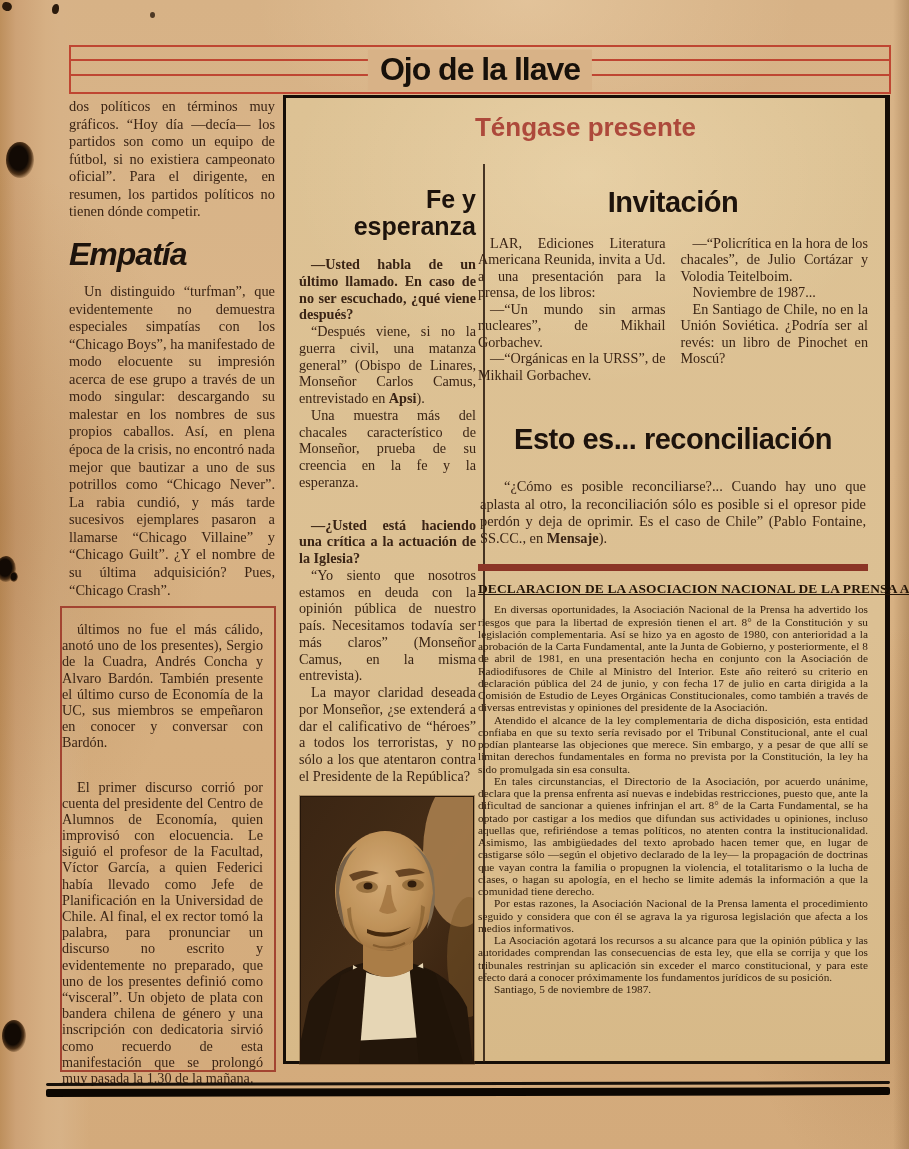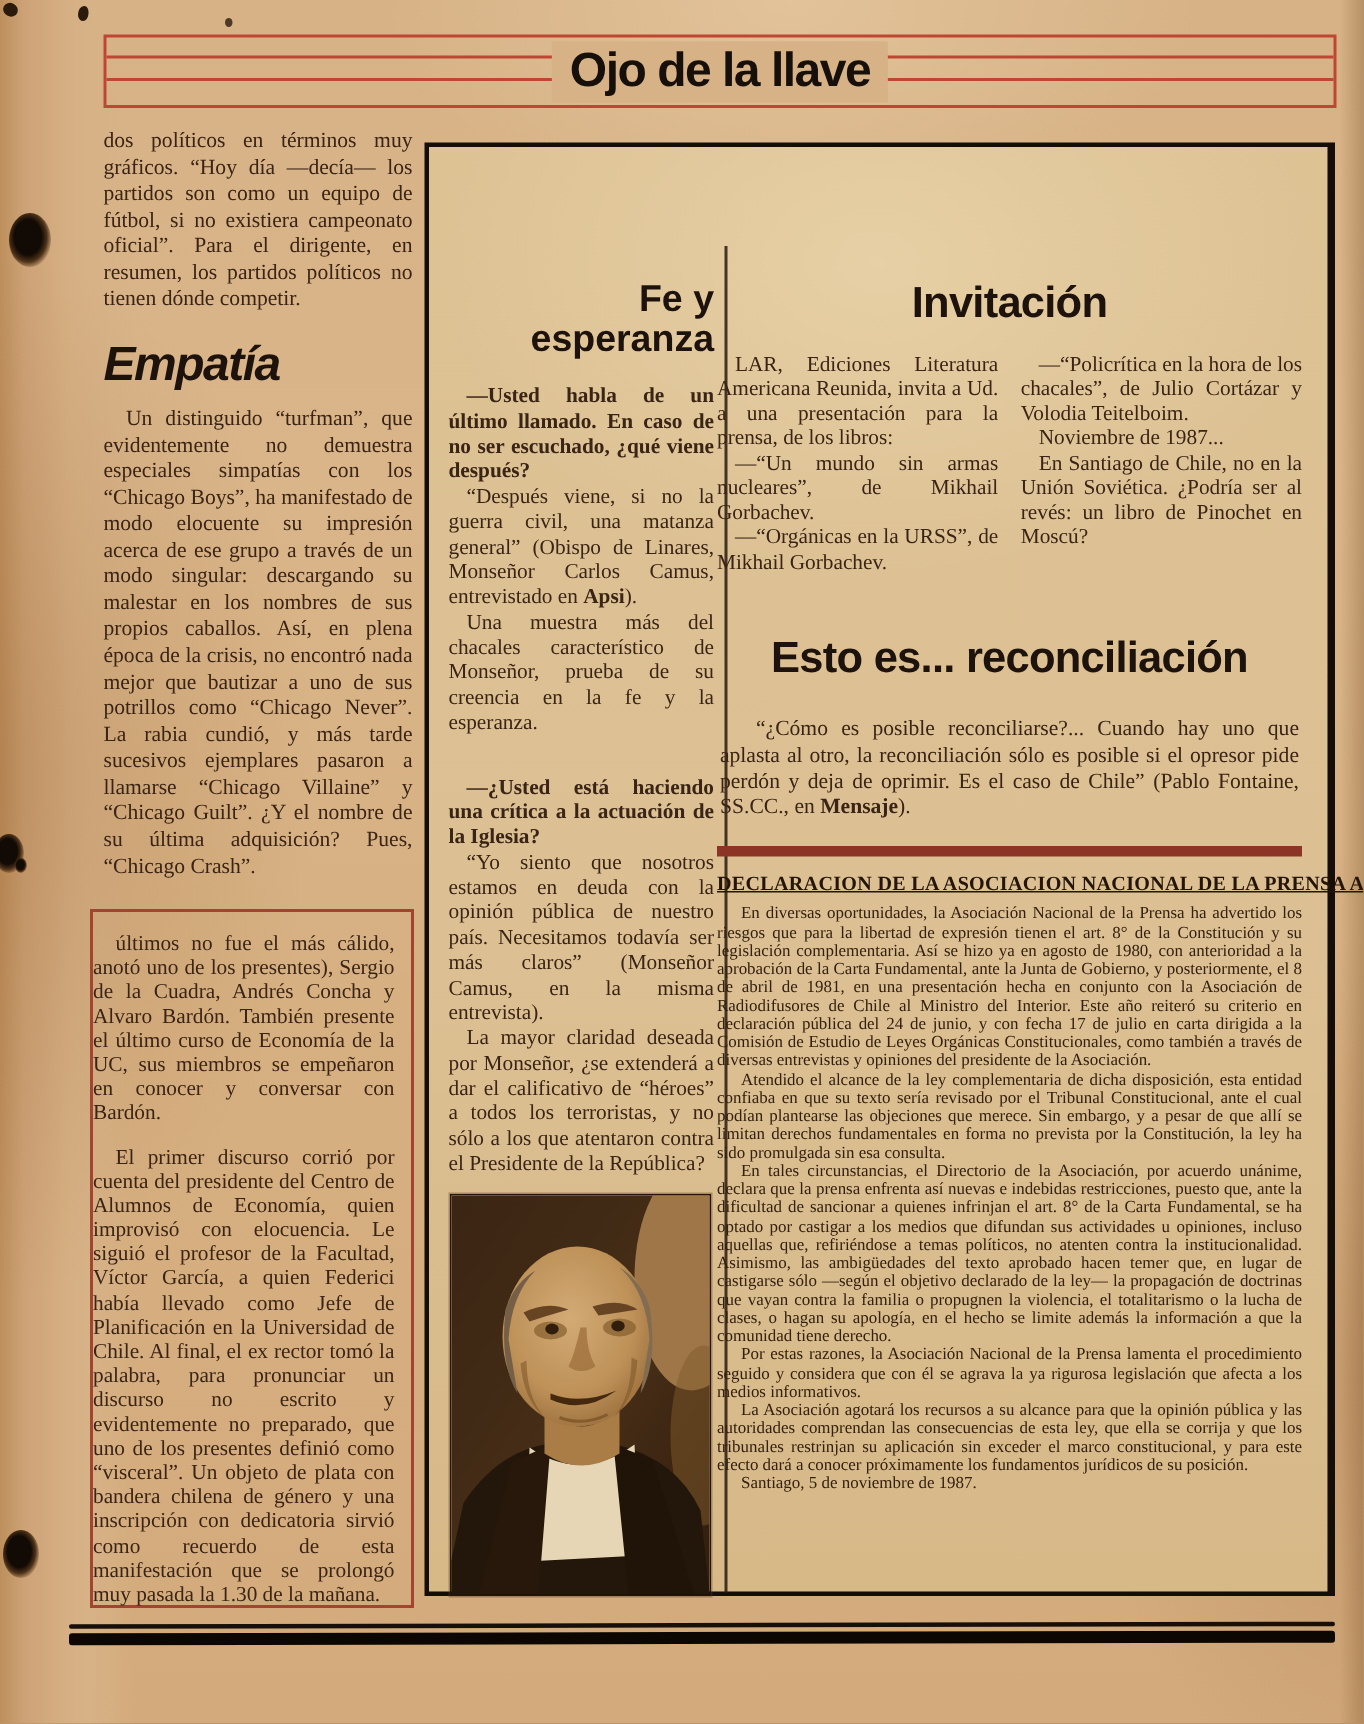--- a/index.html
+++ b/index.html
@@ -22,45 +22,45 @@
   .hole.h1{left:6px;top:142px;width:28px;height:36px;}
   .hole.h2{left:-4px;top:556px;width:20px;height:26px;}
   .hole.h2b{left:10px;top:572px;width:8px;height:10px;}
   .hole.h3{left:2px;top:1020px;width:24px;height:32px;}
   .speck{position:absolute;border-radius:50%;background:#2a1a0c;}
   .speck.s1{left:2px;top:2px;width:10px;height:9px;transform:rotate(25deg);}
   .speck.s2{left:52px;top:4px;width:7px;height:10px;border-radius:60% 40% 55% 45%;}
   .speck.s3{left:150px;top:12px;width:5px;height:6px;opacity:.8;}
 
   
-  .masthead{position:absolute;left:69px;top:23px;width:818px;height:45px;border:2px solid #bf4632;}
+  .masthead{position:absolute;left:69px;top:45px;width:818px;height:45px;border:2px solid #bf4632;}
   .mast-line{position:absolute;left:0;right:0;height:2px;background:#bf4632;}
   .mast-line.l1{top:12px;}
   .mast-line.l2{top:27px;}
   .mast-title{
     position:absolute;left:50%;top:50%;transform:translate(-50%,-50%);
     background:#d8b287;padding:1px 12px 3px;white-space:nowrap;
     font-family:"Liberation Sans",sans-serif;font-weight:bold;font-size:32px;
     letter-spacing:-1px;color:#17100a;
   }
 
   
-  .left-col{position:absolute;left:69px;top:86px;width:206px;
+  .left-col{position:absolute;left:69px;top:98px;width:206px;
     font-size:14.4px;line-height:1.22;text-align:justify;}
   .left-col p{margin:0;}
   .left-col .h-empatia{
     font-family:"Liberation Sans",sans-serif;font-weight:bold;font-size:32px;
     letter-spacing:-1px;color:#1d130c;margin:17px 0 13px;line-height:1;font-style:italic;}
   .left-col .body-ind{text-indent:15px;}
 
   .boxed-article{position:absolute;left:60px;top:606px;width:216px;height:466px;
     border:2px solid #a34431;padding:13px 11px 0 0;box-sizing:border-box;
     font-size:14.2px;line-height:1.14;text-align:justify;}
   .boxed-article p{margin:0;text-indent:15px;}
-  .boxed-article p + p{margin-top:13px;}
+  .boxed-article p + p{margin-top:28px;}
 
   
   .main-box{position:absolute;left:283px;top:95px;width:607px;height:969px;
     border:3px solid #150d07;border-right-width:5px;box-sizing:border-box;
     background:
       radial-gradient(ellipse 420px 300px at 50% 8%, rgba(255,240,205,.30), rgba(255,240,205,0) 70%),
       linear-gradient(180deg,#ddc294 0%, #dcc093 55%, #d7b988 100%);}
   .kicker{position:absolute;left:0;right:0;top:14px;text-align:center;
     font-family:"Liberation Sans",sans-serif;font-weight:bold;font-size:26px;
     color:#ad493b;letter-spacing:0px;}
@@ -125,20 +125,21 @@
     <div class="h-empatia" data-interactable="false">Empatía</div>
     <p class="body-ind" data-interactable="false">Un distinguido “turfman”, que evidentemente no demuestra especiales simpatías con los “Chicago Boys”, ha manifestado de modo elocuente su impresión acerca de ese grupo a través de un modo singular: descargando su malestar en los nombres de sus propios caballos. Así, en plena época de la crisis, no encontró nada mejor que bautizar a uno de sus potrillos como “Chicago Never”. La rabia cundió, y más tarde sucesivos ejemplares pasaron a llamarse “Chicago Villaine” y “Chicago Guilt”. ¿Y el nombre de su última adquisición? Pues, “Chicago Crash”.</p>
   </div>
 
   <div class="boxed-article" data-interactable="false">
     <p data-interactable="false">últimos no fue el más cálido, anotó uno de los presentes), Sergio de la Cuadra, Andrés Concha y Alvaro Bardón. También presente el último curso de Economía de la UC, sus miembros se empeñaron en conocer y conversar con Bardón.</p>
     <p data-interactable="false">El primer discurso corrió por cuenta del presidente del Centro de Alumnos de Economía, quien improvisó con elocuencia. Le siguió el profesor de la Facultad, Víctor García, a quien Federici había llevado como Jefe de Planificación en la Universidad de Chile. Al final, el ex rector tomó la palabra, para pronunciar un discurso no escrito y evidentemente no preparado, que uno de los presentes definió como “visceral”. Un objeto de plata con bandera chilena de género y una inscripción con dedicatoria sirvió como recuerdo de esta manifestación que se prolongó muy pasada la 1.30 de la mañana.</p>
   </div>
 
   <div class="main-box" data-interactable="false">
+    <div class="kicker" data-interactable="false">Téngase presente</div>
     <div class="divider-v" data-interactable="false"></div>
 
     <div class="fe-col" data-interactable="false">
       <div class="h-fe" data-interactable="false">Fe y
 esperanza</div>
       <p class="q" data-interactable="false">—Usted habla de un último llamado. En caso de no ser escuchado, ¿qué viene después?</p>
       <p data-interactable="false"><span data-interactable="false">“Después viene, si no la guerra civil, una matanza general” (Obispo de Linares, Monseñor Carlos Camus, entrevistado en </span><b data-interactable="false">Apsi</b><span data-interactable="false">).</span></p>
       <p data-interactable="false">Una muestra más del chacales característico de Monseñor, prueba de su creencia en la fe y la esperanza.</p>
       <p class="q gap2" data-interactable="false">—¿Usted está haciendo una crítica a la actuación de la Iglesia?</p>
       <p data-interactable="false">“Yo siento que nosotros estamos en deuda con la opinión pública de nuestro país. Necesitamos todavía ser más claros” (Monseñor Camus, en la misma entrevista).</p>

